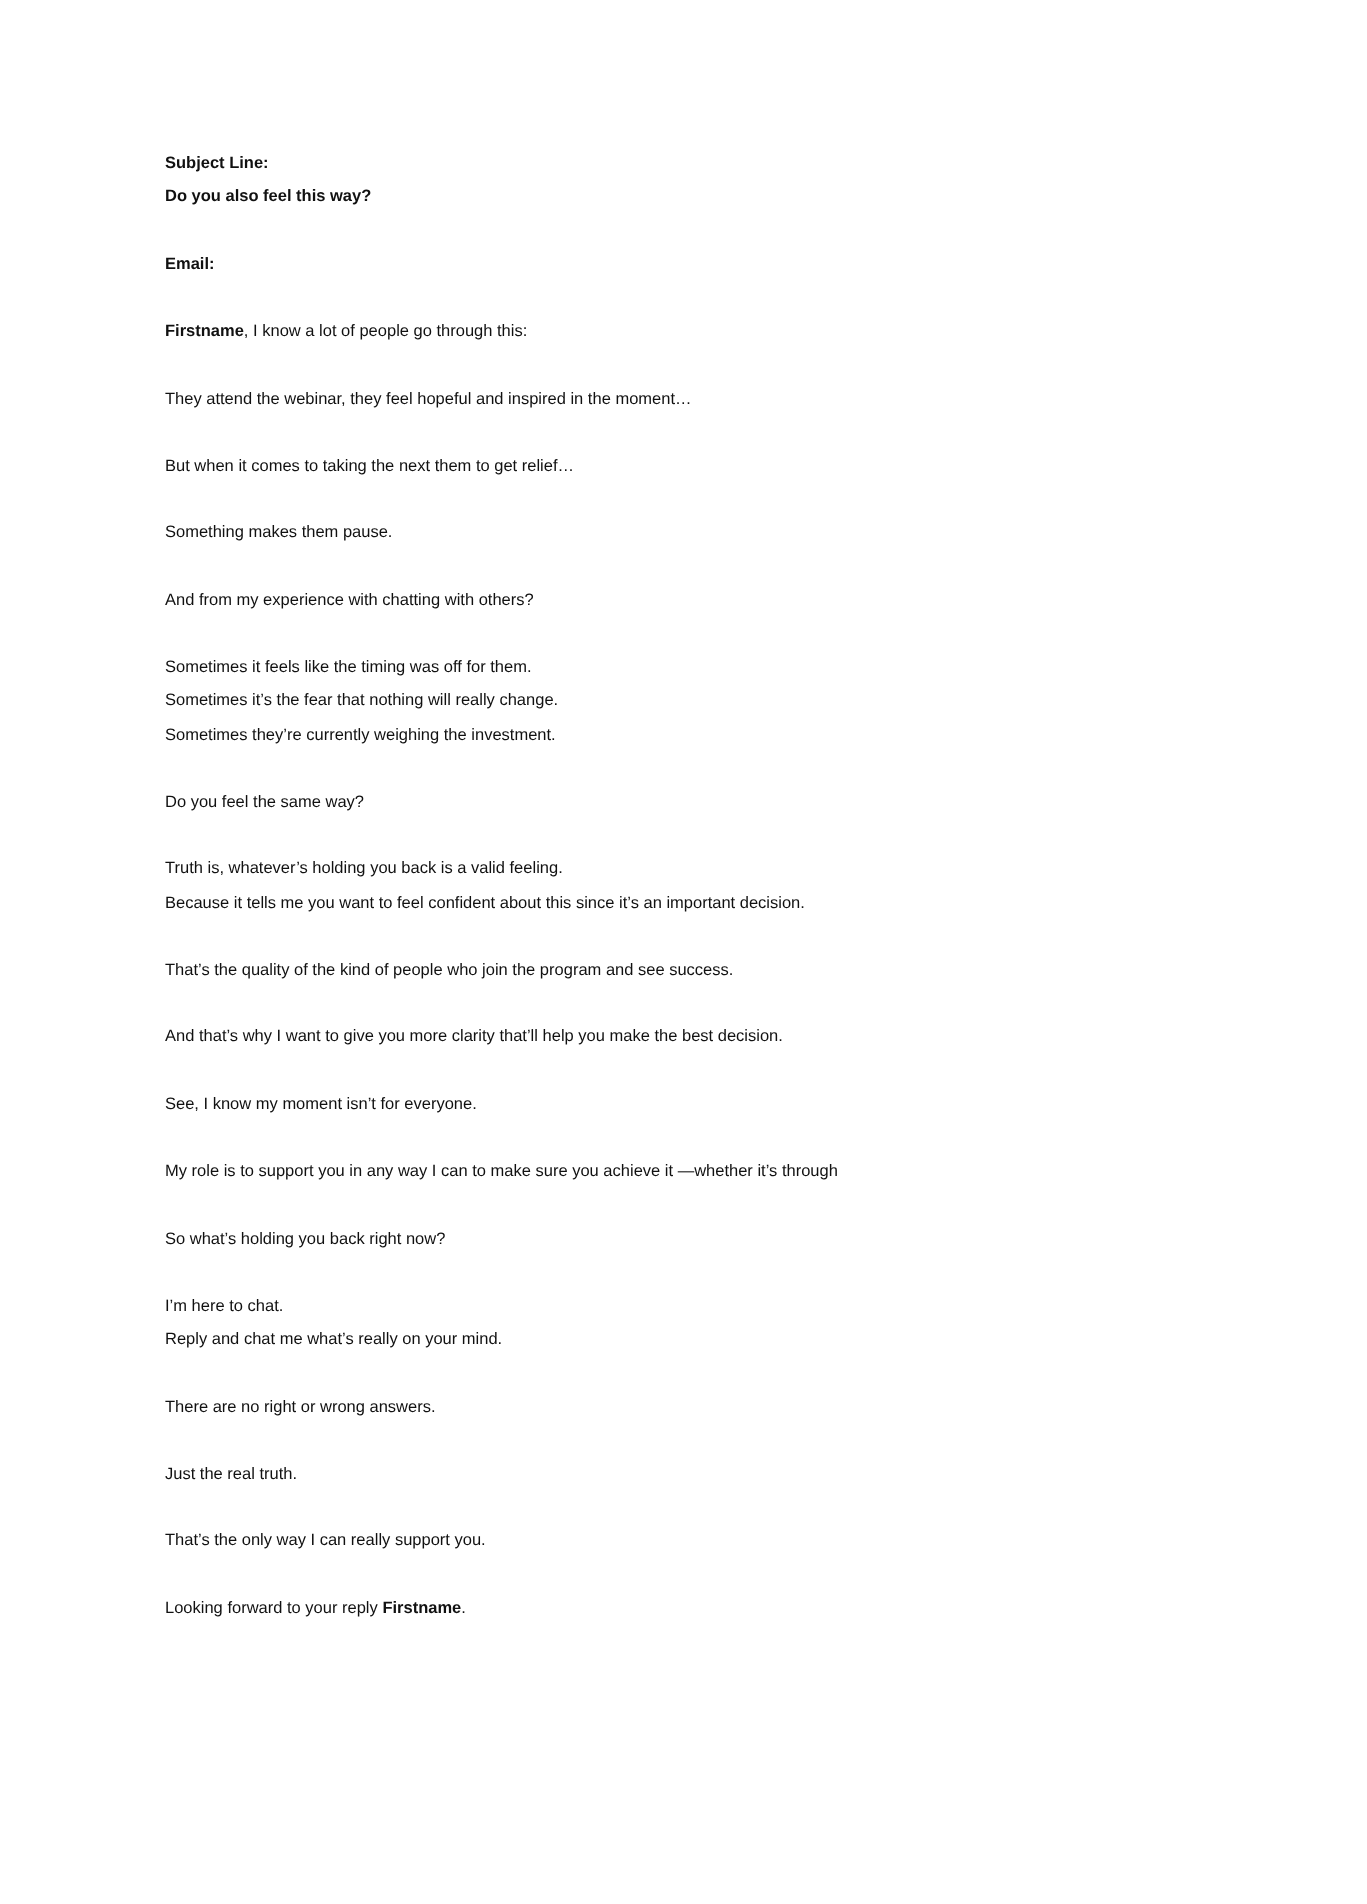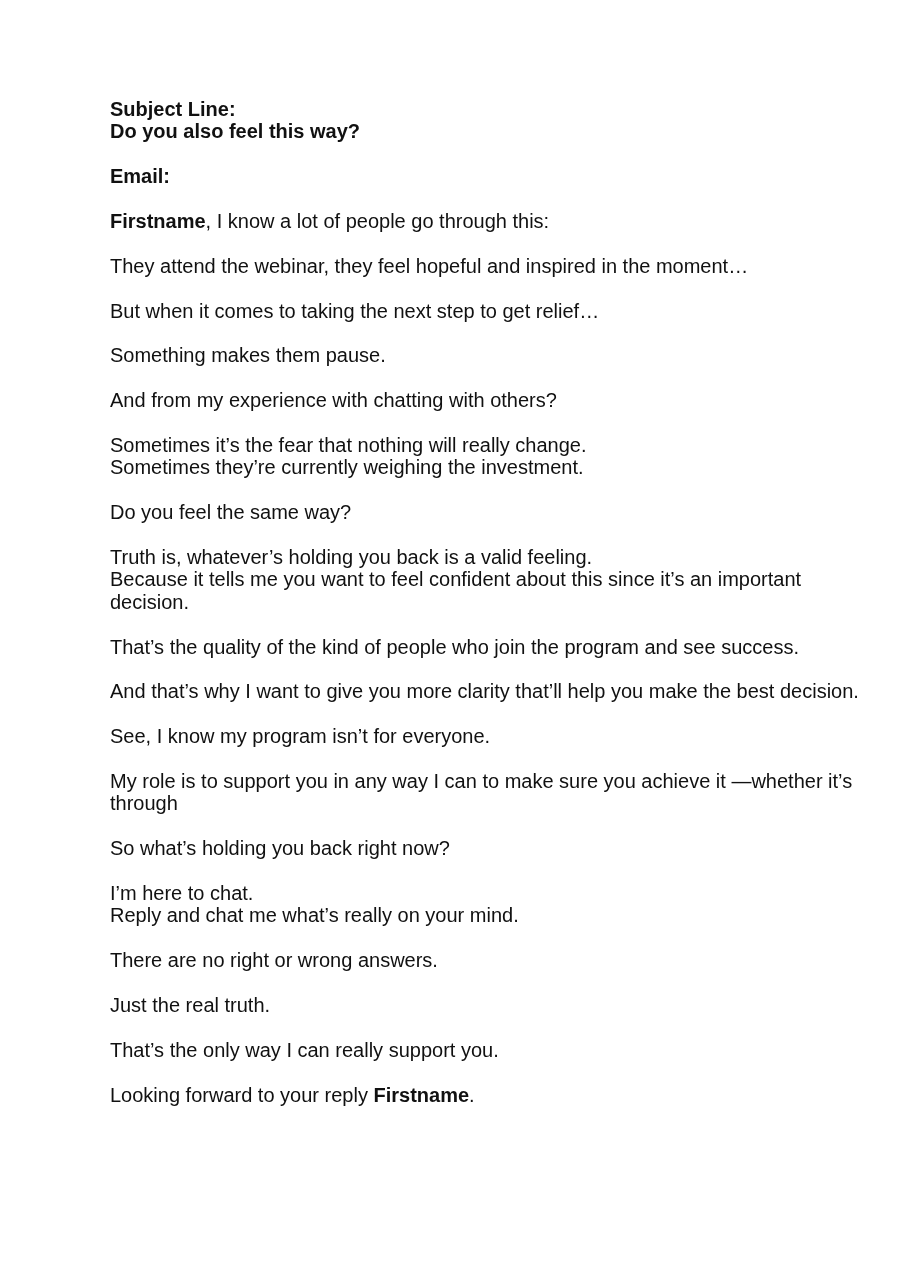--- a/index.html
+++ b/index.html
@@ -14,21 +14,21 @@
   }
   .doc-page {
     width: 911px;
     height: 1269px;
     background: #ffffff;
     padding: 98px 40px 40px 110px;
   }
   .doc-content {
     width: 762px;
     color: #111111;
-    font-size: 20px;
+    font-size: 11px;
     line-height: 22.4px;
     font-weight: 400;
   }
   .para {
     margin: 0 0 22.4px 0;
   }
   .para:last-child { margin-bottom: 16px; }
   .line { display: block; }
   strong { font-weight: 700; }
 </style>
@@ -44,47 +44,48 @@
       <p class="para">
         <span class="line"><strong>Email:</strong></span>
       </p>
       <p class="para">
         <span class="line"><strong>Firstname</strong><span>, I know a lot of people go through this:</span></span>
       </p>
       <p class="para">
         <span class="line"><span>They attend the webinar, they feel hopeful and inspired in the moment…</span></span>
       </p>
       <p class="para">
-        <span class="line"><span>But when it comes to taking the next step to get relief…</span></span>
+        <span class="line"><span>But when it comes to taking the next them to get relief…</span></span>
       </p>
       <p class="para">
         <span class="line"><span>Something makes them pause.</span></span>
       </p>
       <p class="para">
         <span class="line"><span>And from my experience with chatting with others?</span></span>
       </p>
       <p class="para">
+        <span class="line"><span>Sometimes it feels like the timing was off for them.</span></span>
         <span class="line"><span>Sometimes it’s the fear that nothing will really change.</span></span>
         <span class="line"><span>Sometimes they’re currently weighing the investment.</span></span>
       </p>
       <p class="para">
         <span class="line"><span>Do you feel the same way?</span></span>
       </p>
       <p class="para">
         <span class="line"><span>Truth is, whatever’s holding you back is a valid feeling.</span></span>
         <span class="line"><span>Because it tells me you want to feel confident about this since it’s an important decision.</span></span>
       </p>
       <p class="para">
         <span class="line"><span>That’s the quality of the kind of people who join the program and see success.</span></span>
       </p>
       <p class="para">
         <span class="line"><span>And that’s why I want to give you more clarity that’ll help you make the best decision.</span></span>
       </p>
       <p class="para">
-        <span class="line"><span>See, I know my program isn’t for everyone.</span></span>
+        <span class="line"><span>See, I know my moment isn’t for everyone.</span></span>
       </p>
       <p class="para">
         <span class="line"><span>My role is to support you in any way I can to make sure you achieve it —whether it’s through</span></span>
       </p>
       <p class="para">
         <span class="line"><span>So what’s holding you back right now?</span></span>
       </p>
       <p class="para">
         <span class="line"><span>I’m here to chat.</span></span>
         <span class="line"><span>Reply and chat me what’s really on your mind.</span></span>

